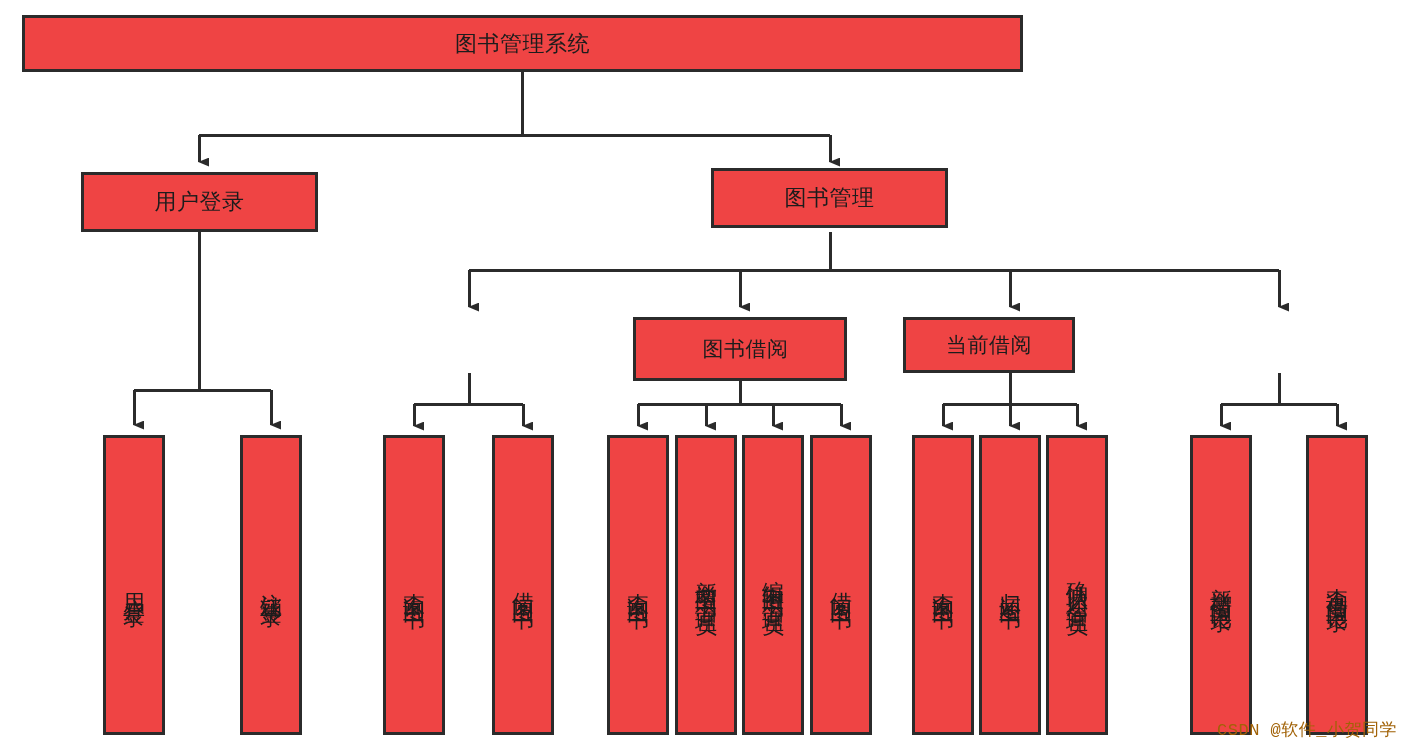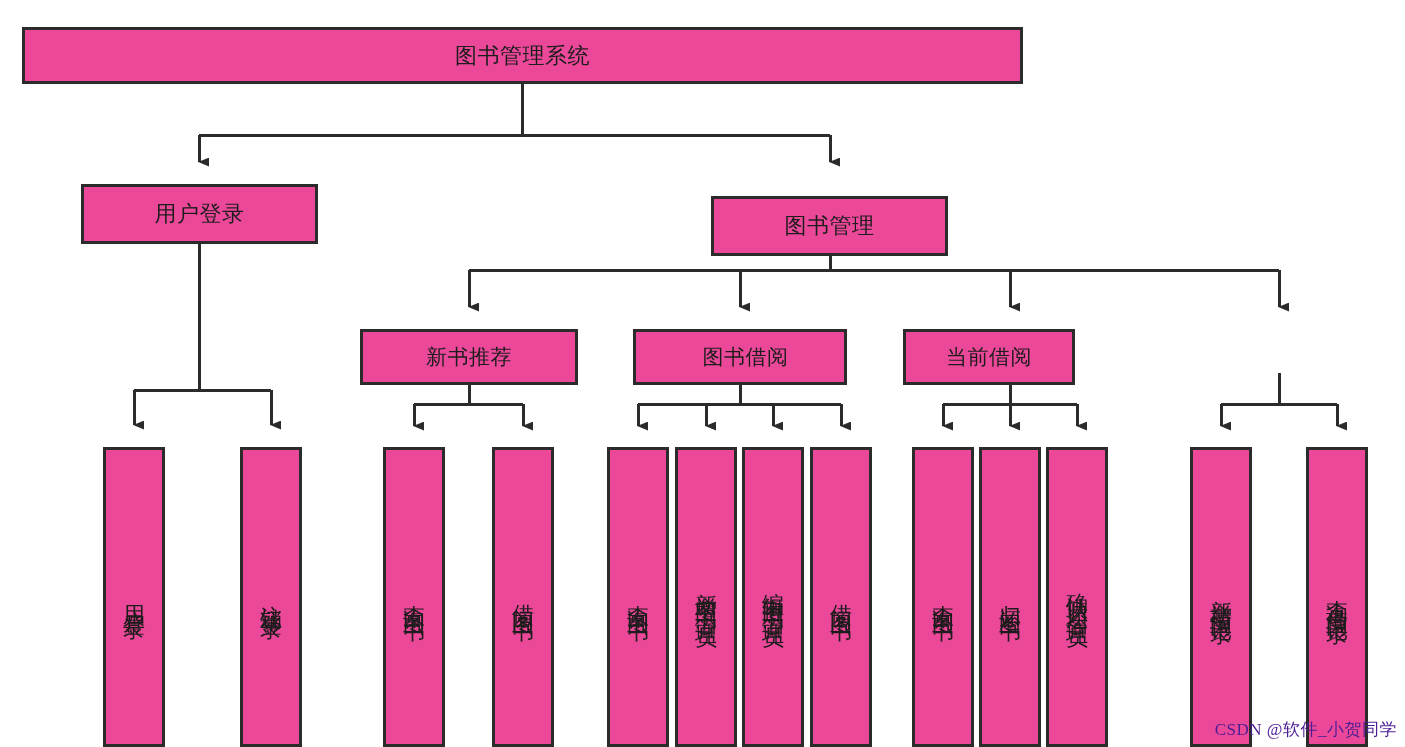--- a/index.html
+++ b/index.html
@@ -24,25 +24,24 @@
   svg#flow-svg {
     position: absolute;
     left: 0; top: 0;
     width: 1405px;
     height: 747px;
   }
   .node {
     position: absolute;
     box-sizing: border-box;
     border: 3px solid #2b2b2b;
-    background: #ec4899;
+    background: #ef4444;
     display: flex;
     align-items: center;
     justify-content: center;
-    margin-top: 12px;
   }
   .node .label {
     font-size: 21px;
     line-height: 1.25;
     color: #1c1c1c;
     letter-spacing: 0.5px;
     white-space: nowrap;
     text-align: center;
   }
   .node.leaf .label {
@@ -60,24 +59,24 @@
   }
   .node.root .label { font-size: 22px; }
   .node.l2 .label { font-size: 22px; }
   .node.l3 .label { font-size: 21px; }
 
   #watermark {
     position: absolute;
     right: 8px;
     bottom: 6px;
     font-size: 17px;
-    color: #4c1d95;
+    color: #a16207;
     letter-spacing: 0.5px;
     white-space: nowrap;
-    font-family: Liberation Serif, serif;
+    font-family: Liberation Mono, monospace;
   }
 </style>
 </head>
 <body>
 
 <div id="diagram-root">
 
   <svg id="flow-svg" viewBox="0 0 1405 747" xmlns="http://www.w3.org/2000/svg">
     <defs>
       <marker id="arrowhead" markerWidth="9" markerHeight="11" refX="4.5" refY="10.2" orient="auto" markerUnits="userSpaceOnUse">
@@ -129,28 +128,25 @@
     </g>
   </svg>
 
   <div class="node root" style="left:22px; top:15px; width:1001px; height:57px;">
     <span class="label">图书管理系统</span>
   </div>
 
   <div class="node l2" style="left:81px; top:172px; width:237px; height:60px;">
     <span class="label">用户登录</span>
   </div>
-  <div class="node l2" style="left:711px; top:184px; width:237px; height:60px;">
+  <div class="node l2" style="left:711px; top:168px; width:237px; height:60px;">
     <span class="label">图书管理</span>
   </div>
 
-  <div class="node l3" style="left:360px; top:317px; width:218px; height:56px;">
-    <span class="label">新书推荐</span>
-  </div>
-  <div class="node l3" style="left:633px; top:317px; width:214px; height:56px;padding-left:11px;">
+  <div class="node l3" style="left:633px; top:317px; width:214px; height:64px;padding-left:11px;">
     <span class="label">图书借阅</span>
   </div>
   <div class="node l3" style="left:903px; top:317px; width:172px; height:56px;">
     <span class="label">当前借阅</span>
   </div>
 
   <div class="node leaf" style="left:103px; top:435px; width:62px; height:300px;">
     <span class="label">用户登录</span>
   </div>
   <div class="node leaf" style="left:240px; top:435px; width:62px; height:300px;">

